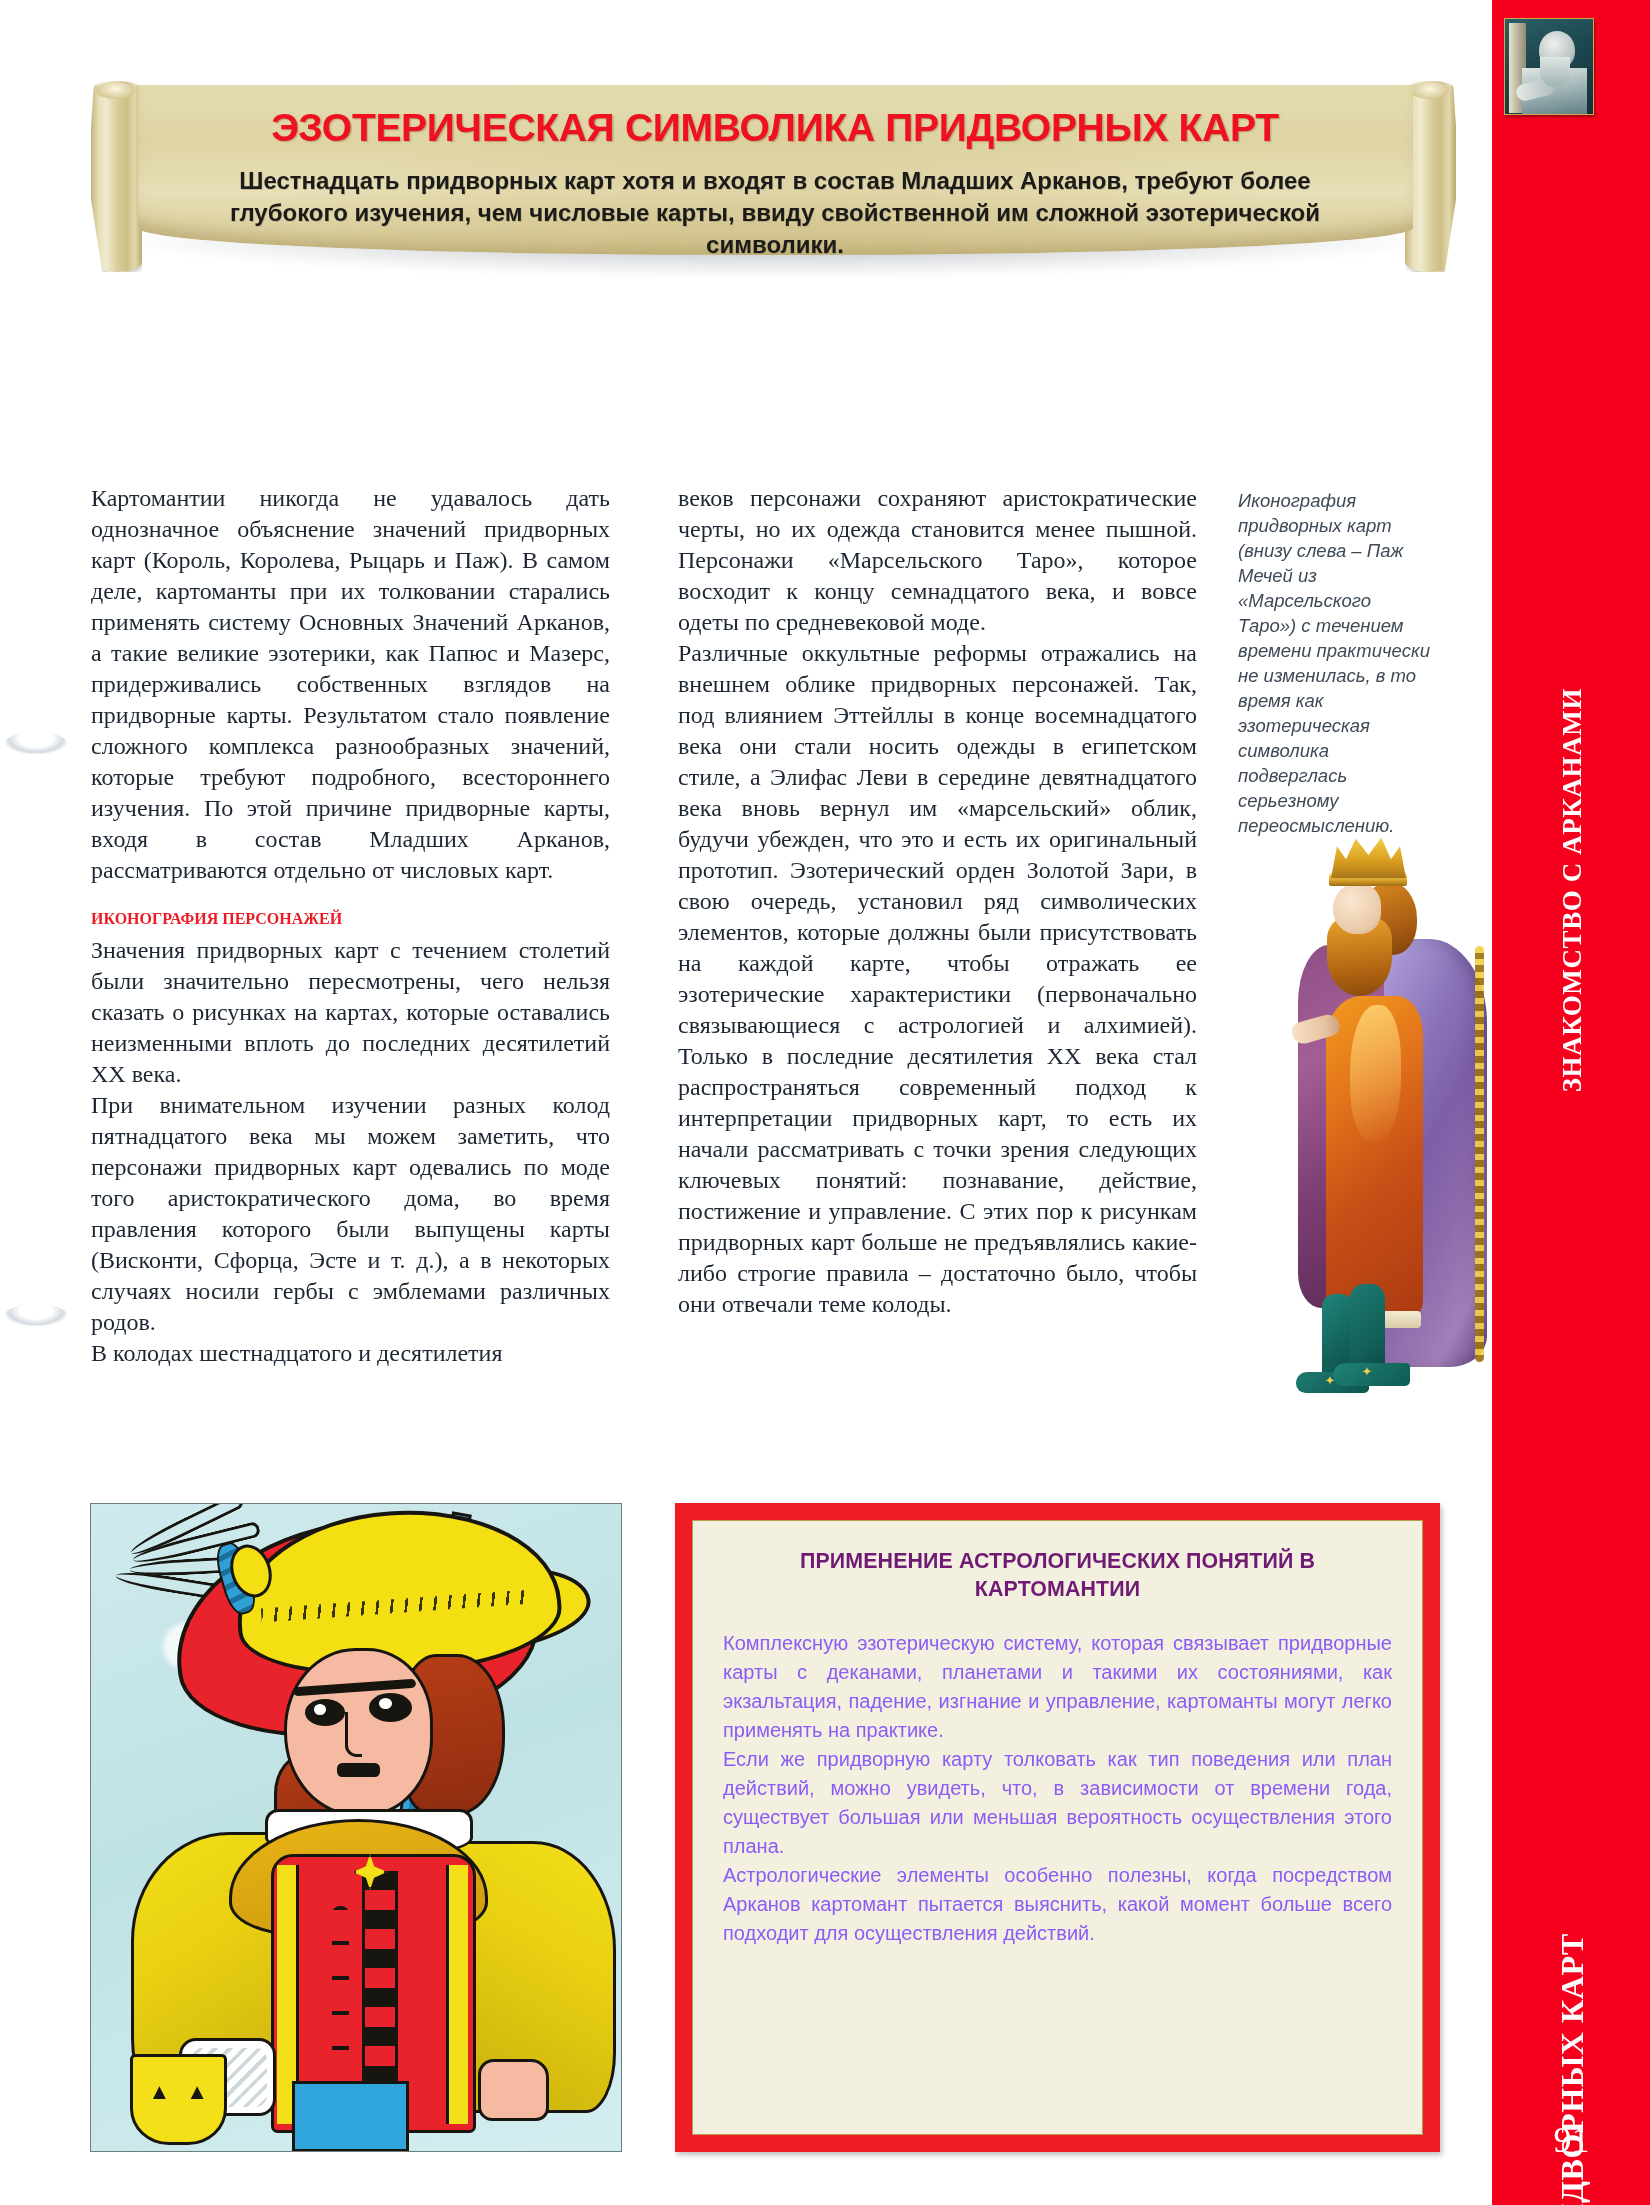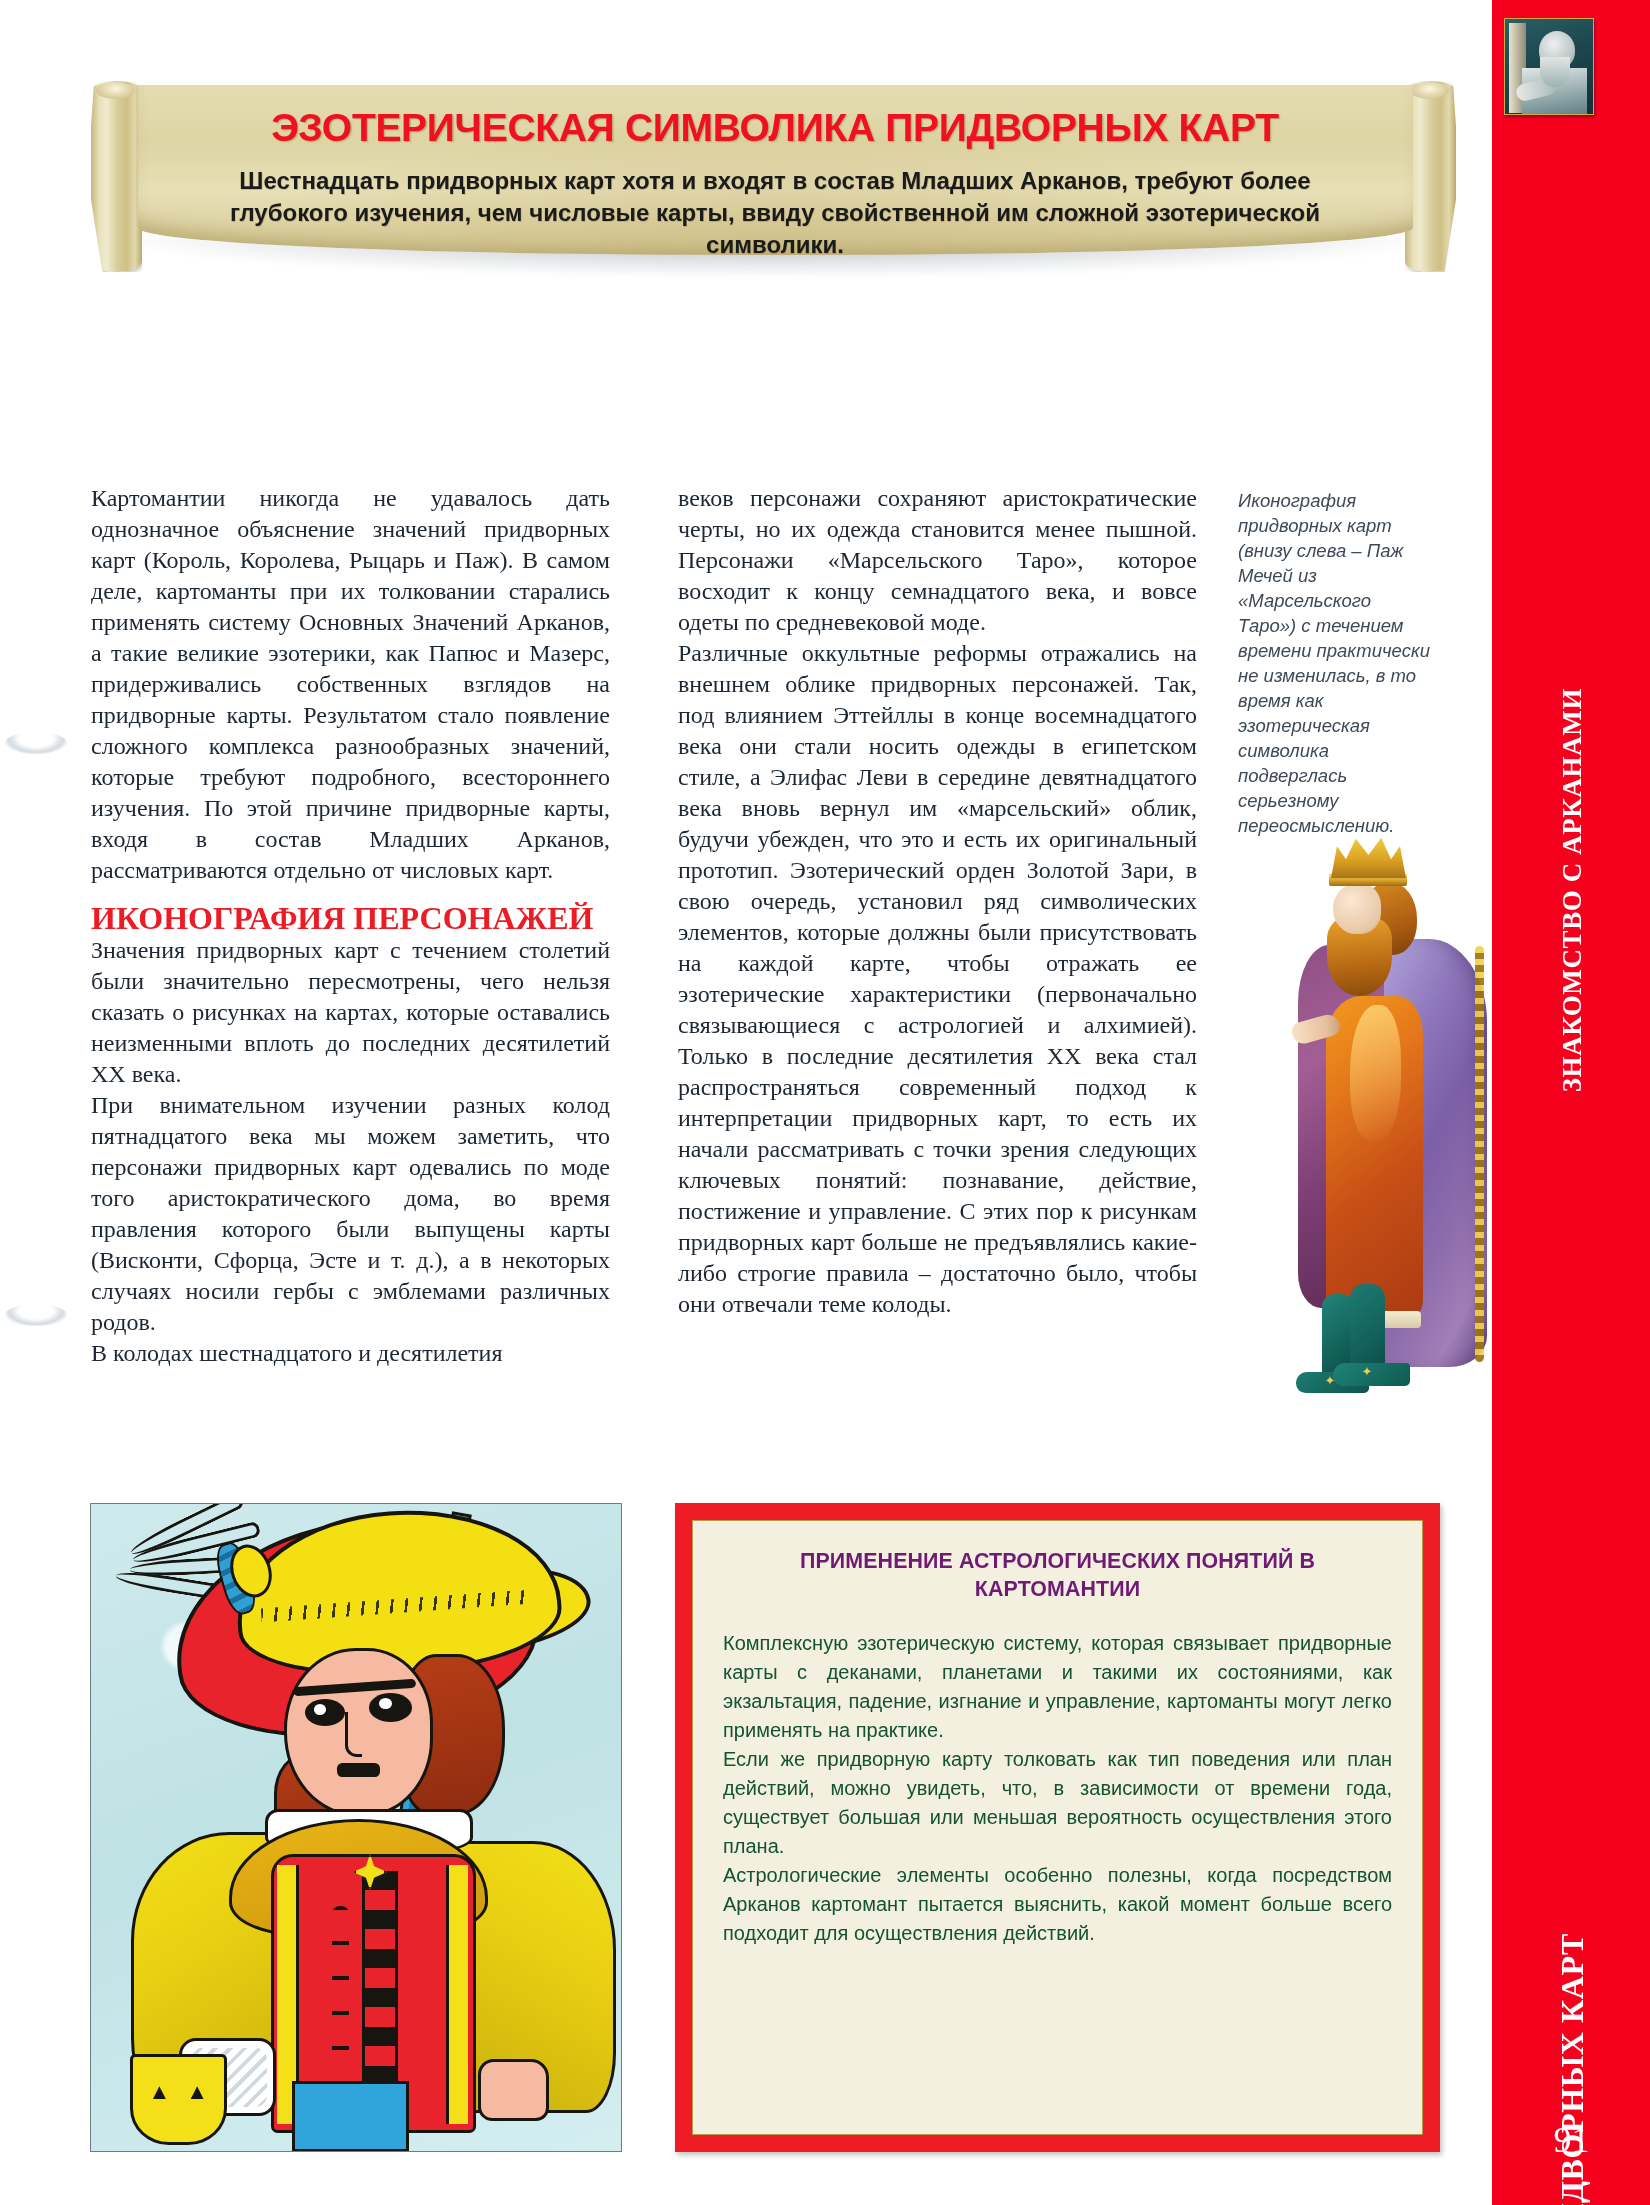--- a/index.html
+++ b/index.html
@@ -140,21 +140,21 @@
     hyphens: manual;
   }
   .col p { margin: 0; text-indent: 0; }
   .col-1 { left: 91px;  top: 483px; width: 519px; }
   .col-2 { left: 678px; top: 483px; width: 519px; }
 
   .sec-head {
     color: #ec1c24;
     font-family: "Liberation Serif", serif;
     font-weight: 700;
-    font-size: 32px;
+    font-size: 16px;
     line-height: 31px;
     margin-top: 17px;
     margin-bottom: 1.3px;
     text-align: left;
   }
 
   
   .side-caption {
     position: absolute;
     left: 1238px; top: 488px; width: 195px;
@@ -492,21 +492,21 @@
     font-size: 21.4px;
     line-height: 28px;
     text-align: center;
     margin-bottom: 26px;
     letter-spacing: 0.1px;
   }
   .infobox p {
     font-family: "Liberation Sans", sans-serif;
     font-size: 20px;
     line-height: 29px;
-    color: #14532d;
+    color: #8b5cf6;
     text-align: justify;
     margin: 0;
   }
 
   
   .mark {
     position: absolute;
     left: 5.2px;
     width: 62px; height: 22px;
     border-radius: 50%;

